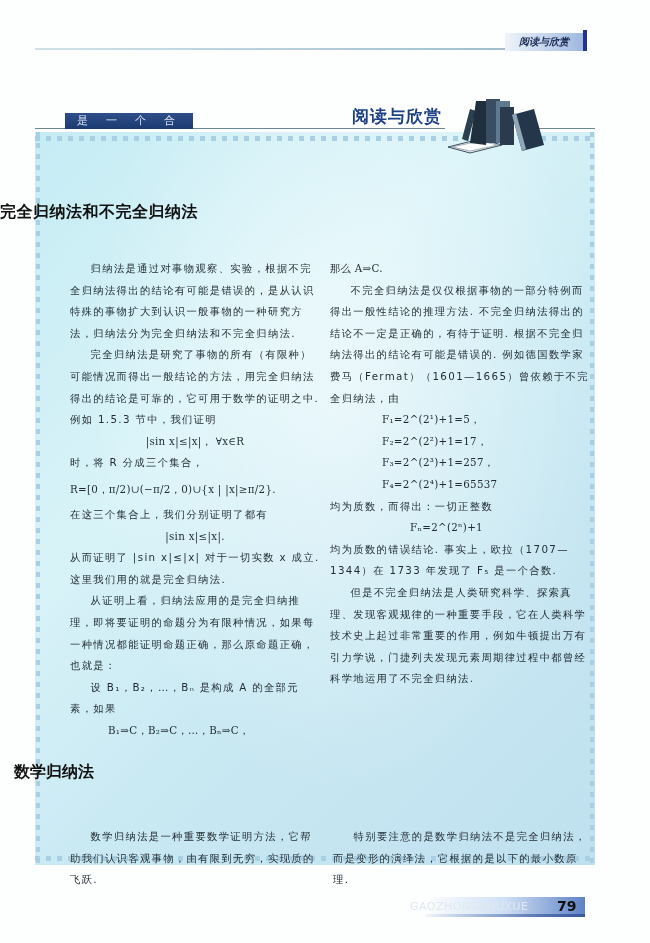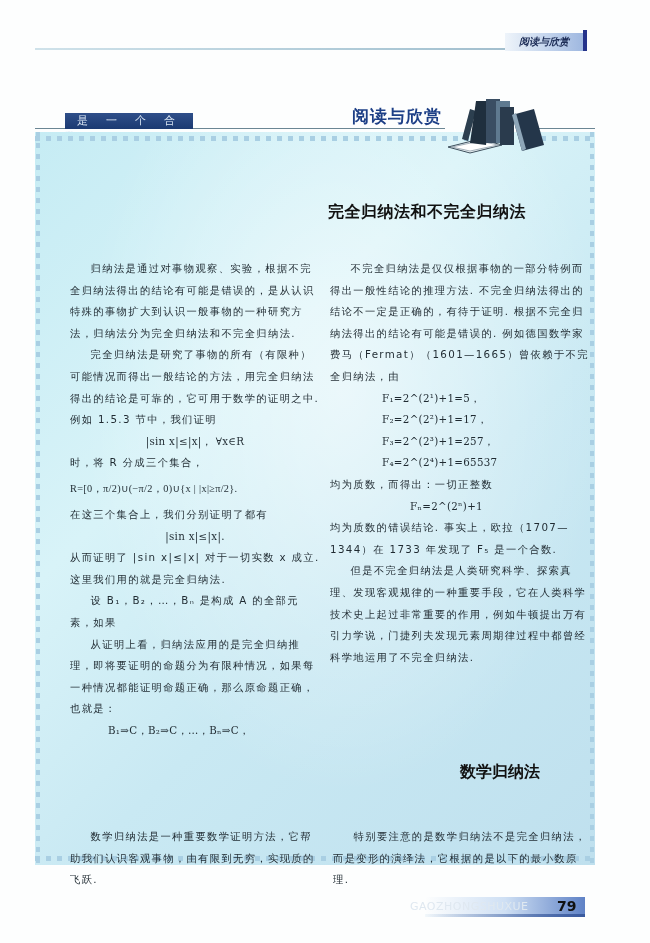--- a/index.html
+++ b/index.html
@@ -51,21 +51,21 @@
     .dots-top { top: 4px; }
     .dots-bottom { bottom: 4px; }
     .dots-left, .dots-right {
       position: absolute; top: 0; width: 4px; height: 733px;
       background-image: repeating-linear-gradient(180deg, #a9cfe3 0 5px, transparent 5px 11px);
     }
     .dots-left { left: 1px; }
     .dots-right { right: 1px; }
 
     .article-title {
-      position: absolute; left: 0; width: 526px; text-align: right;
+      position: absolute; left: 0; width: 526px; text-align: left;
       font-family: "DejaVu Serif", serif; font-weight: bold; color: #111;
     }
     .t1 { top: 202px; font-size: 16px; letter-spacing: 0.5px; }
     .t2 { top: 762px; font-size: 16px; margin-left: 14px; }
 
     .col {
       position: absolute; font-family: "DejaVu Sans", sans-serif; font-size: 10.3px;
       line-height: 21.6px; color: #1f2a31; letter-spacing: 1.35px;
     }
     .col-left { left: 70px; top: 258px; width: 250px; }
@@ -130,30 +130,31 @@
   <polygon points="72,20 76,18 86,54 82,56" fill="#8ea6b8"></polygon>
 </svg>
 
 <div class="article-title t1">完全归纳法和不完全归纳法</div>
 
 <div class="col col-left">
   <p class="ind">归纳法是通过对事物观察、实验，根据不完全归纳法得出的结论有可能是错误的，是从认识特殊的事物扩大到认识一般事物的一种研究方法，归纳法分为完全归纳法和不完全归纳法.</p>
   <p class="ind">完全归纳法是研究了事物的所有（有限种）可能情况而得出一般结论的方法，用完全归纳法得出的结论是可靠的，它可用于数学的证明之中. 例如 1.5.3 节中，我们证明</p>
   <p class="math center">|sin x|≤|x|，  ∀x∈R</p>
   <p>时，将 R 分成三个集合，</p>
-  <p class="math" style="line-height:30px;font-family:Liberation Serif, serif;">R=[0，π/2)∪(−π/2，0)∪{x | |x|≥π/2}.</p>
+  <p class="math" style="line-height:30px;">R=[0，π/2)∪(−π/2，0)∪{x | |x|≥π/2}.</p>
   <p>在这三个集合上，我们分别证明了都有</p>
   <p class="math center">|sin x|≤|x|.</p>
   <p>从而证明了 |sin x|≤|x| 对于一切实数 x 成立. 这里我们用的就是完全归纳法.</p>
+  <p class="ind">从证明上看，归纳法应用的是完全归纳推理，即将要证明的命题分为有限种情况，如果每一种情况都能证明命题正确，那么原命题正确，也就是：</p>
   <p class="ind">设 B₁，B₂，…，Bₙ 是构成 A 的全部元素，如果</p>
-  <p class="ind">从证明上看，归纳法应用的是完全归纳推理，即将要证明的命题分为有限种情况，如果每一种情况都能证明命题正确，那么原命题正确，也就是：</p>
   <p class="math mleft">B₁⇒C，B₂⇒C，…，Bₙ⇒C，</p>
 </div>
 
 <div class="col col-right">
+  <p class="math">那么  A⇒C.</p>
   <p class="ind">不完全归纳法是仅仅根据事物的一部分特例而得出一般性结论的推理方法. 不完全归纳法得出的结论不一定是正确的，有待于证明. 根据不完全归纳法得出的结论有可能是错误的. 例如德国数学家费马（Fermat）（1601—1665）曾依赖于不完全归纳法，由</p>
   <p class="formula">F₁=2^(2¹)+1=5，</p>
   <p class="formula">F₂=2^(2²)+1=17，</p>
   <p class="formula">F₃=2^(2³)+1=257，</p>
   <p class="formula">F₄=2^(2⁴)+1=65537</p>
   <p>均为质数，而得出：一切正整数</p>
   <p class="formula" style="padding-left:80px;">Fₙ=2^(2ⁿ)+1</p>
   <p>均为质数的错误结论. 事实上，欧拉（1707—1344）在 1733 年发现了 F₅ 是一个合数.</p>
   <p class="ind">但是不完全归纳法是人类研究科学、探索真理、发现客观规律的一种重要手段，它在人类科学技术史上起过非常重要的作用，例如牛顿提出万有引力学说，门捷列夫发现元素周期律过程中都曾经科学地运用了不完全归纳法.</p>
 </div>

